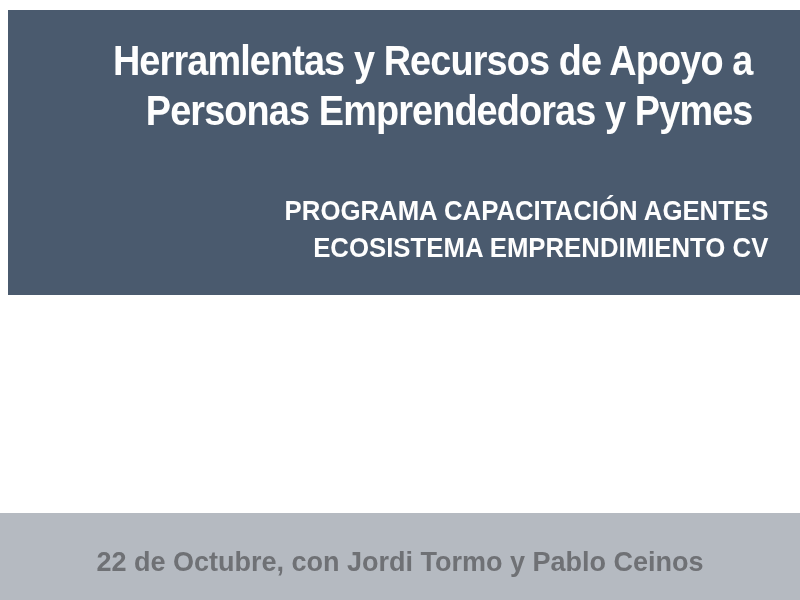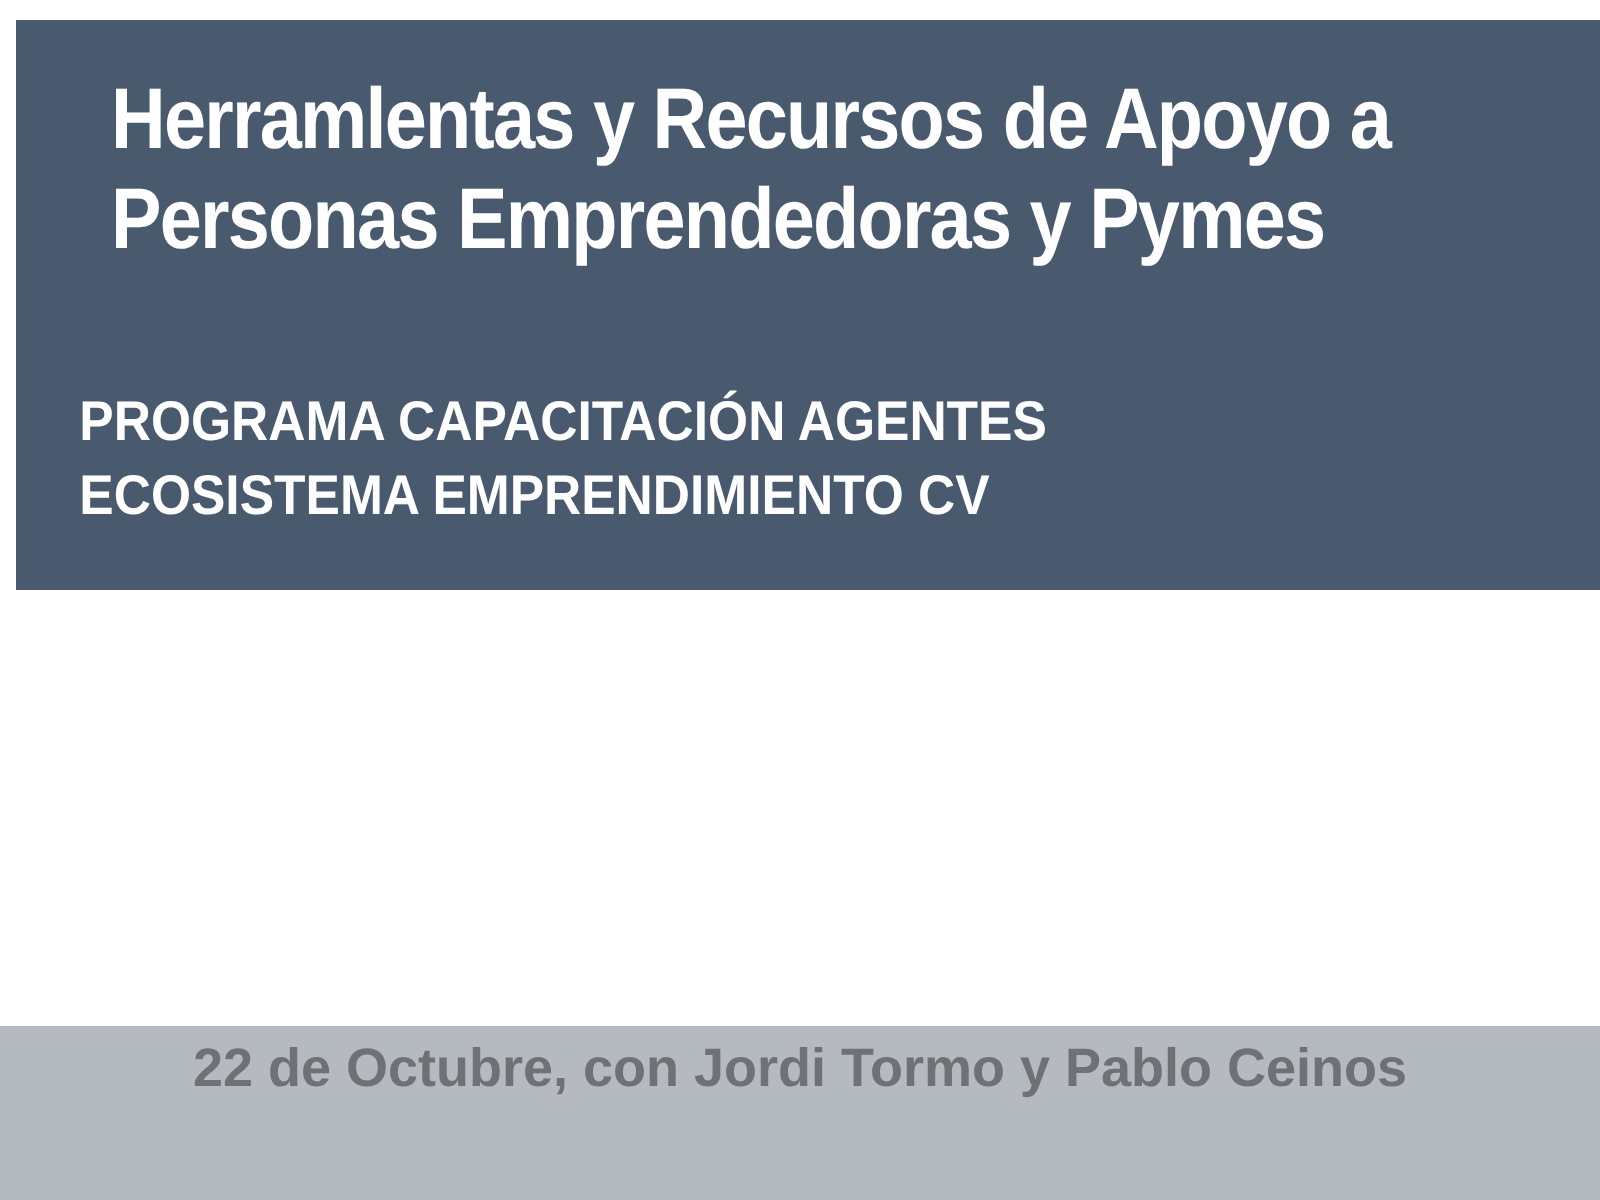--- a/index.html
+++ b/index.html
@@ -5,37 +5,37 @@
   html, body { margin:0; padding:0; background:#ffffff; }
   .slide {
     position:relative; width:800px; height:600px; background:#ffffff;
     overflow:hidden; font-family:"Liberation Sans", sans-serif;
     -webkit-font-smoothing:antialiased;
   }
 
   
   .header {
     position:absolute; left:8px; top:10px; width:792px; height:285px;
-    background:#4a5a6e; color:#fefefe; text-align:left;
+    background:#4a5a6e; color:#fefefe; text-align:right;
   }
   .title {
     margin-top:25px; font-weight:700; font-size:43px; line-height:50px;
     letter-spacing:-1px; transform:scaleX(0.88); transform-origin:50% 0;
   }
   .subtitle {
     margin-top:57px; font-weight:700; font-size:28px; line-height:37px;
     transform:scaleX(0.92); transform-origin:50% 0;
   }
 
   
   .logos { position:absolute; left:0; top:295px; width:800px; height:218px; background:#ffffff; }
 
   
   .footer { position:absolute; left:0; top:513px; width:800px; height:87px; background:#b5bac1; }
-  .footer-text { margin:0; padding-top:6px; text-align:center; font-size:27px; font-weight:700; color:#6f7175; }
+  .footer-text { margin:0; padding-top:34px; text-align:center; font-size:27px; font-weight:700; color:#6f7175; }
 </style>
 </head>
 <body>
 
 <div class="slide">
 
   <div class="header">
     <div class="title">
       <div>Herramlentas y Recursos de Apoyo a</div>
       <div>Personas Emprendedoras y Pymes</div>

